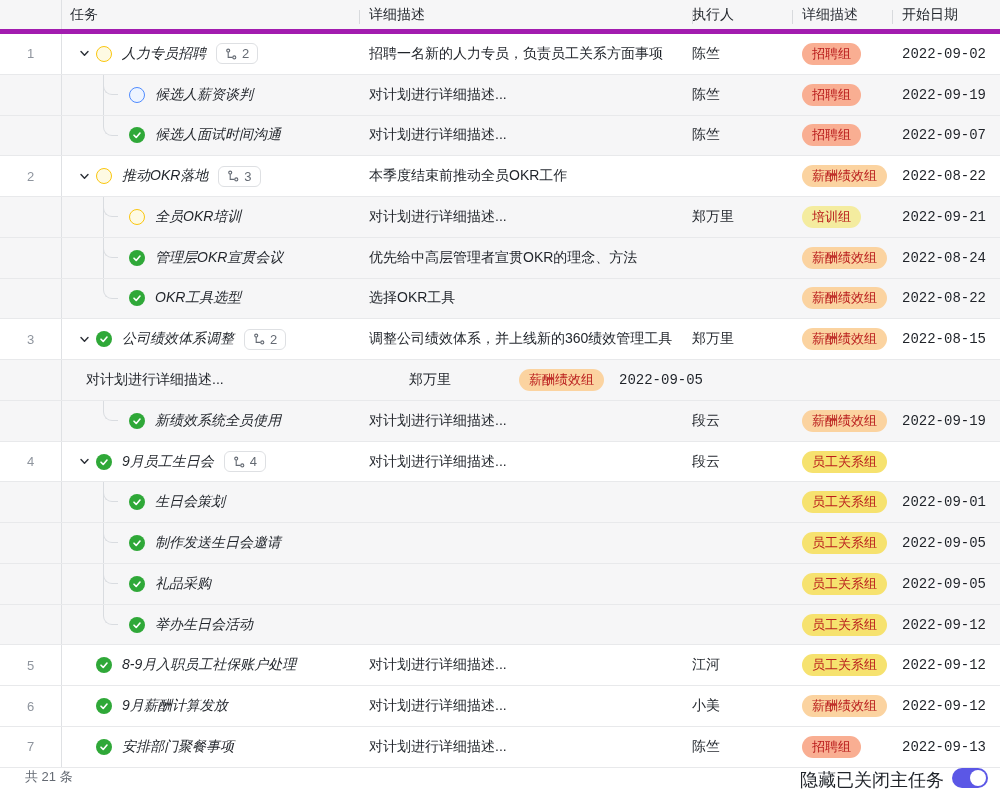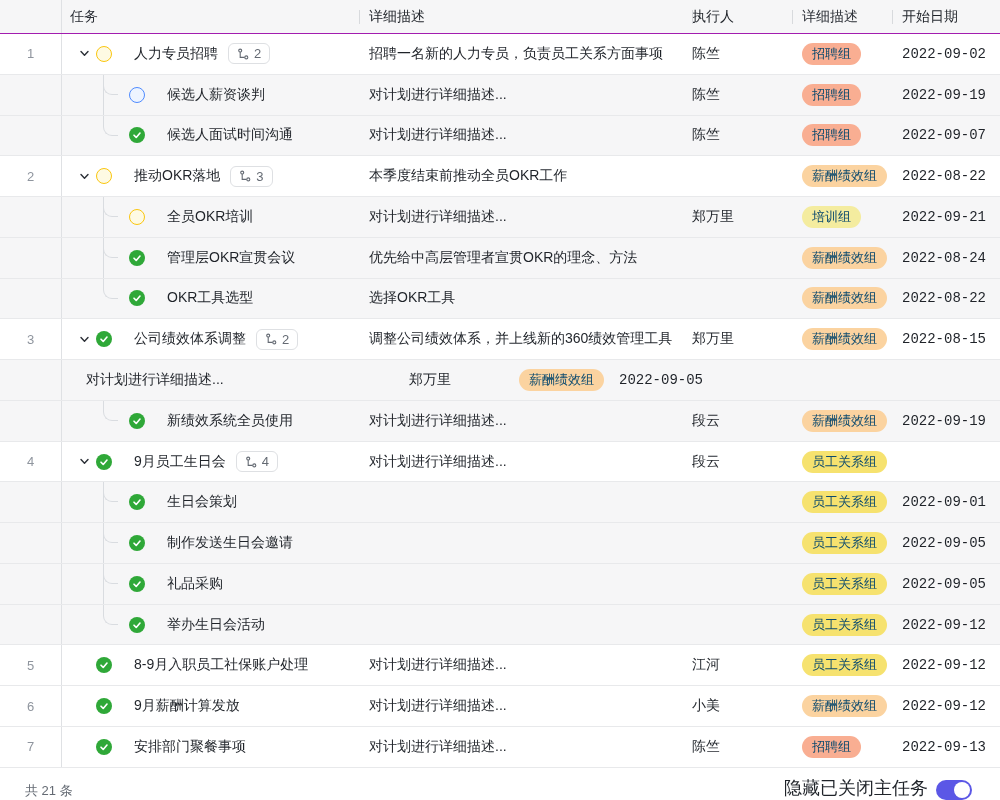--- a/index.html
+++ b/index.html
@@ -1,21 +1,21 @@
 <!DOCTYPE html>
 <html><head>
 <meta charset="utf-8">
 <style>
   * { margin:0; padding:0; box-sizing:border-box; }
   html,body { width:1000px; height:800px; background:#fff; overflow:hidden; }
   body { font-family:"Liberation Sans","DejaVu Sans",sans-serif; color:#1f2329; font-size:14px; }
   .app { width:1000px; height:800px; display:flex; flex-direction:column; background:#fff; }
 
   
-  .thead { display:flex; height:34px; background:#f6f6f7; border-bottom:1px solid #a21caf; flex:none; }
+  .thead { display:flex; height:34px; background:#f6f6f7; border-bottom:5px solid #a21caf; flex:none; }
   .th { display:flex; align-items:center; font-size:14px; color:#2b2f36; position:relative; }
   .tick::before { content:""; position:absolute; left:0; top:10px; height:14px; width:1px; background:#d8dadd; }
 
   
   .col-num   { width:62px;  flex:none; justify-content:center; display:flex; align-items:center; }
   .col-task  { width:283px; flex:none; }
   .col-desc  { width:333px; flex:none; padding-left:10px;margin-left:14px; }
   .col-asg   { width:100px; flex:none; }
   .col-grp   { width:100px; flex:none; padding-left:10px; }
   .col-date  { width:115px; flex:none; padding-left:10px;font-family:Liberation Mono, monospace; }
@@ -24,21 +24,21 @@
   .thead .col-num, .row .col-num { border-right:1px solid #dfe1e4; }
 
   
   .tbody { flex:none; }
   .row { display:flex; height:40.78px; border-bottom:1px solid #e8e9eb; background:#fff; }
   .row.sub { background:#f6f6f7; }
   .cell { display:flex; align-items:center; overflow:hidden; white-space:nowrap; }
   .col-num { color:#8f959e; font-size:13px; }
   .row .col-task { padding-left:16px; position:relative; }
   .row.sub .col-task { padding-left:67px; }
-  .title { font-weight:500; margin-left:12px; }
+  .title { font-weight:500; margin-left:0;font-style:italic; }
   .col-desc, .col-asg, .col-date { color:#1f2329; }
 
   
   .chev { width:12px; height:12px; margin-right:6px; flex:none; display:flex; align-items:center; justify-content:center; cursor:pointer; }
   .chev.hidden { visibility:hidden; }
 
   
   .status { width:16px; height:16px; border-radius:50%; margin-right:10px; flex:none; display:flex; align-items:center; justify-content:center; }
   .s-done { background:#2fa838; }
   .s-done svg.check { display:block; }
@@ -49,24 +49,24 @@
   
   .count-badge { display:inline-flex; align-items:center; gap:5px; margin-left:10px; padding:2px 8px;
                  border:1px solid #dee0e3; border-radius:6px; background:#fff; color:#646a73; font-size:13px; cursor:pointer; }
 
   
   .connector { position:absolute; left:41px; top:-1px; width:15px; height:21px;
                border-left:1.5px solid #d9dce0; border-bottom:1.5px solid #d9dce0; border-bottom-left-radius:9px; }
   .connector-cont { position:absolute; left:41px; top:-1px; bottom:-1px; width:2px; border-left:1.5px solid #d9dce0; }
 
   
-  .chip { padding:3px 10px; border-radius:12px; font-size:13px; color:#0c4a6e; line-height:16px; }
-
-  
-  .tfoot { flex:1; display:flex; align-items:flex-end; background:#fff; padding:0 28px 0 25px; }
+  .chip { padding:3px 10px; border-radius:12px; font-size:13px; color:#b91c1c; line-height:16px; }
+
+  
+  .tfoot { flex:1; display:flex; align-items:flex-start; background:#fff; padding:0 12px 0 25px; }
   .total { font-size:13px; color:#646a73; }
   .spacer { flex:1; }
   .toggle-label { font-size:18px; color:#1f2329; margin-right:8px; }
   .toggle { width:36px; height:20px; border-radius:10px; background:#5b57e6; position:relative; cursor:pointer; flex:none; }
   .toggle .knob { position:absolute; top:2px; right:2px; width:16px; height:16px; border-radius:50%; background:#fff; }
 </style>
 </head>
 <body>
 
 <div class="app">

